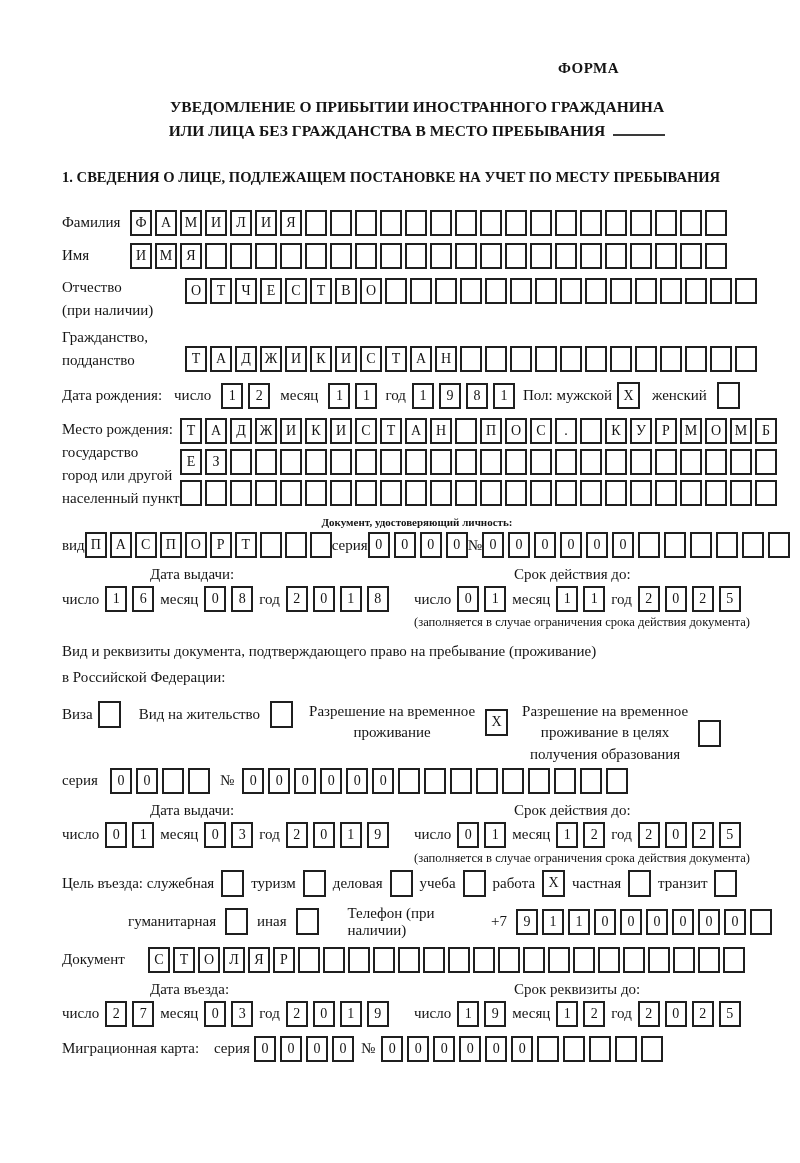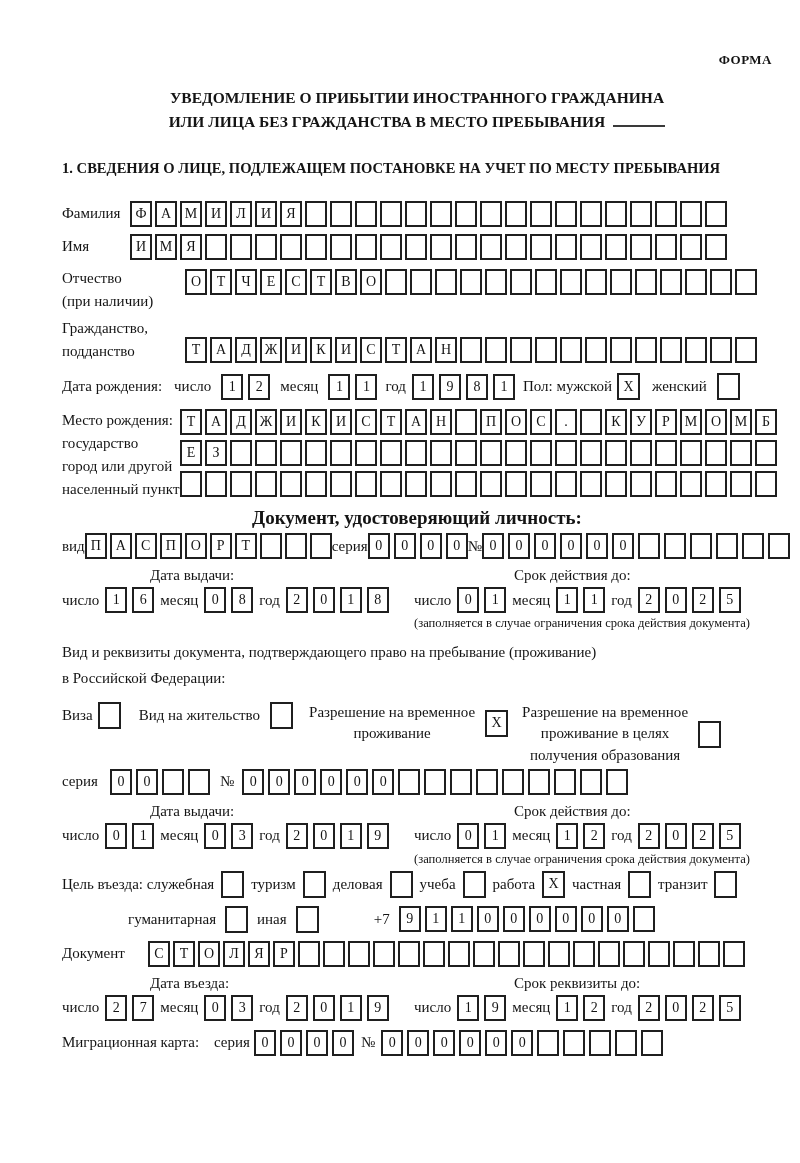--- a/index.html
+++ b/index.html
@@ -4,38 +4,38 @@
 <style>
   html,body{margin:0;padding:0;background:#e8e8e8;}
   .page{
     width:800px;height:1163px;margin:0 auto;background:#ffffff;
     box-sizing:border-box;padding:40px 28px 0 62px;position:relative;
     font-family:"Liberation Serif","DejaVu Serif",serif;color:#141414;font-size:15px;
     overflow:hidden;
   }
   .hdr{margin-left:496px;font-size:13.5px;line-height:1.38;}
   .hdr .rev{margin-top:6px;}
-  .forma{margin-left:496px;text-align:right;font-weight:bold;font-size:13px;margin-top:12px;letter-spacing:.5px;}
+  .forma{margin-left:496px;font-weight:bold;font-size:15px;margin-top:20px;letter-spacing:.5px;}
   .title{text-align:center;font-weight:bold;font-size:15.5px;line-height:1.55;margin-top:18px;}
   .underline{display:inline-block;width:52px;border-bottom:2px solid #3a3a3a;margin-left:8px;vertical-align:baseline;}
   .sec{font-weight:bold;font-size:14.6px;margin-top:26px;}
   .row{display:flex;align-items:flex-start;margin-top:7px;}
   .lbl{padding-top:4px;flex:none;}
   .cells{display:flex;gap:3px;flex:none;}
   .cell{
     box-sizing:border-box;width:22px;height:26px;border:2px solid #1f1f1f;flex:none;
     display:flex;align-items:center;justify-content:center;font-size:14px;background:#fff;
   }
   .checkbox{
     box-sizing:border-box;width:23px;height:27px;border:2px solid #1f1f1f;flex:none;
     display:inline-flex;align-items:center;justify-content:center;font-size:14px;background:#fff;vertical-align:middle;
   }
   .lblcol div{line-height:23px;}
   .stack{display:flex;flex-direction:column;gap:5px;}
-  .center-bold{text-align:center;font-weight:bold;font-size:19px;margin-top:10px;}
+  .center-bold{text-align:center;font-weight:bold;font-size:11px;margin-top:10px;}
   .dateblock{display:flex;margin-top:8px;}
   .datecol{display:flex;flex-direction:column;}
   .datecol .dt{margin-left:88px;margin-bottom:3px;}
   .datefields{display:flex;align-items:center;gap:6px;}
   .datefields .cells{gap:5px;}
   .note{font-size:12.6px;text-align:right;margin-top:3px;padding-right:2px;}
   .inline{display:flex;align-items:center;gap:8px;flex-wrap:nowrap;}
   .permits{display:flex;align-items:flex-start;gap:10px;margin-top:10px;}
   .permit-text{text-align:center;line-height:1.45;}
 </style>
@@ -518,20 +518,21 @@
     <span>транзит</span>
     <span class="checkbox"></span>
   </div>
 
   <div class="row" style="margin-top:8px;align-items:center;gap:9px;margin-left:66px;">
     <span>гуманитарная</span>
     <span class="checkbox"></span>
     <span>иная</span>
     <span class="checkbox"></span>
     <span style="width:14px;"></span>
+    <span>Телефон (при наличии)</span>
     <span style="width:14px;"></span>
     <span>+7</span>
     <span class="cells" style="gap:4px;">
         <span class="cell">9</span>
         <span class="cell">1</span>
         <span class="cell">1</span>
         <span class="cell">0</span>
         <span class="cell">0</span>
         <span class="cell">0</span>
         <span class="cell">0</span>

